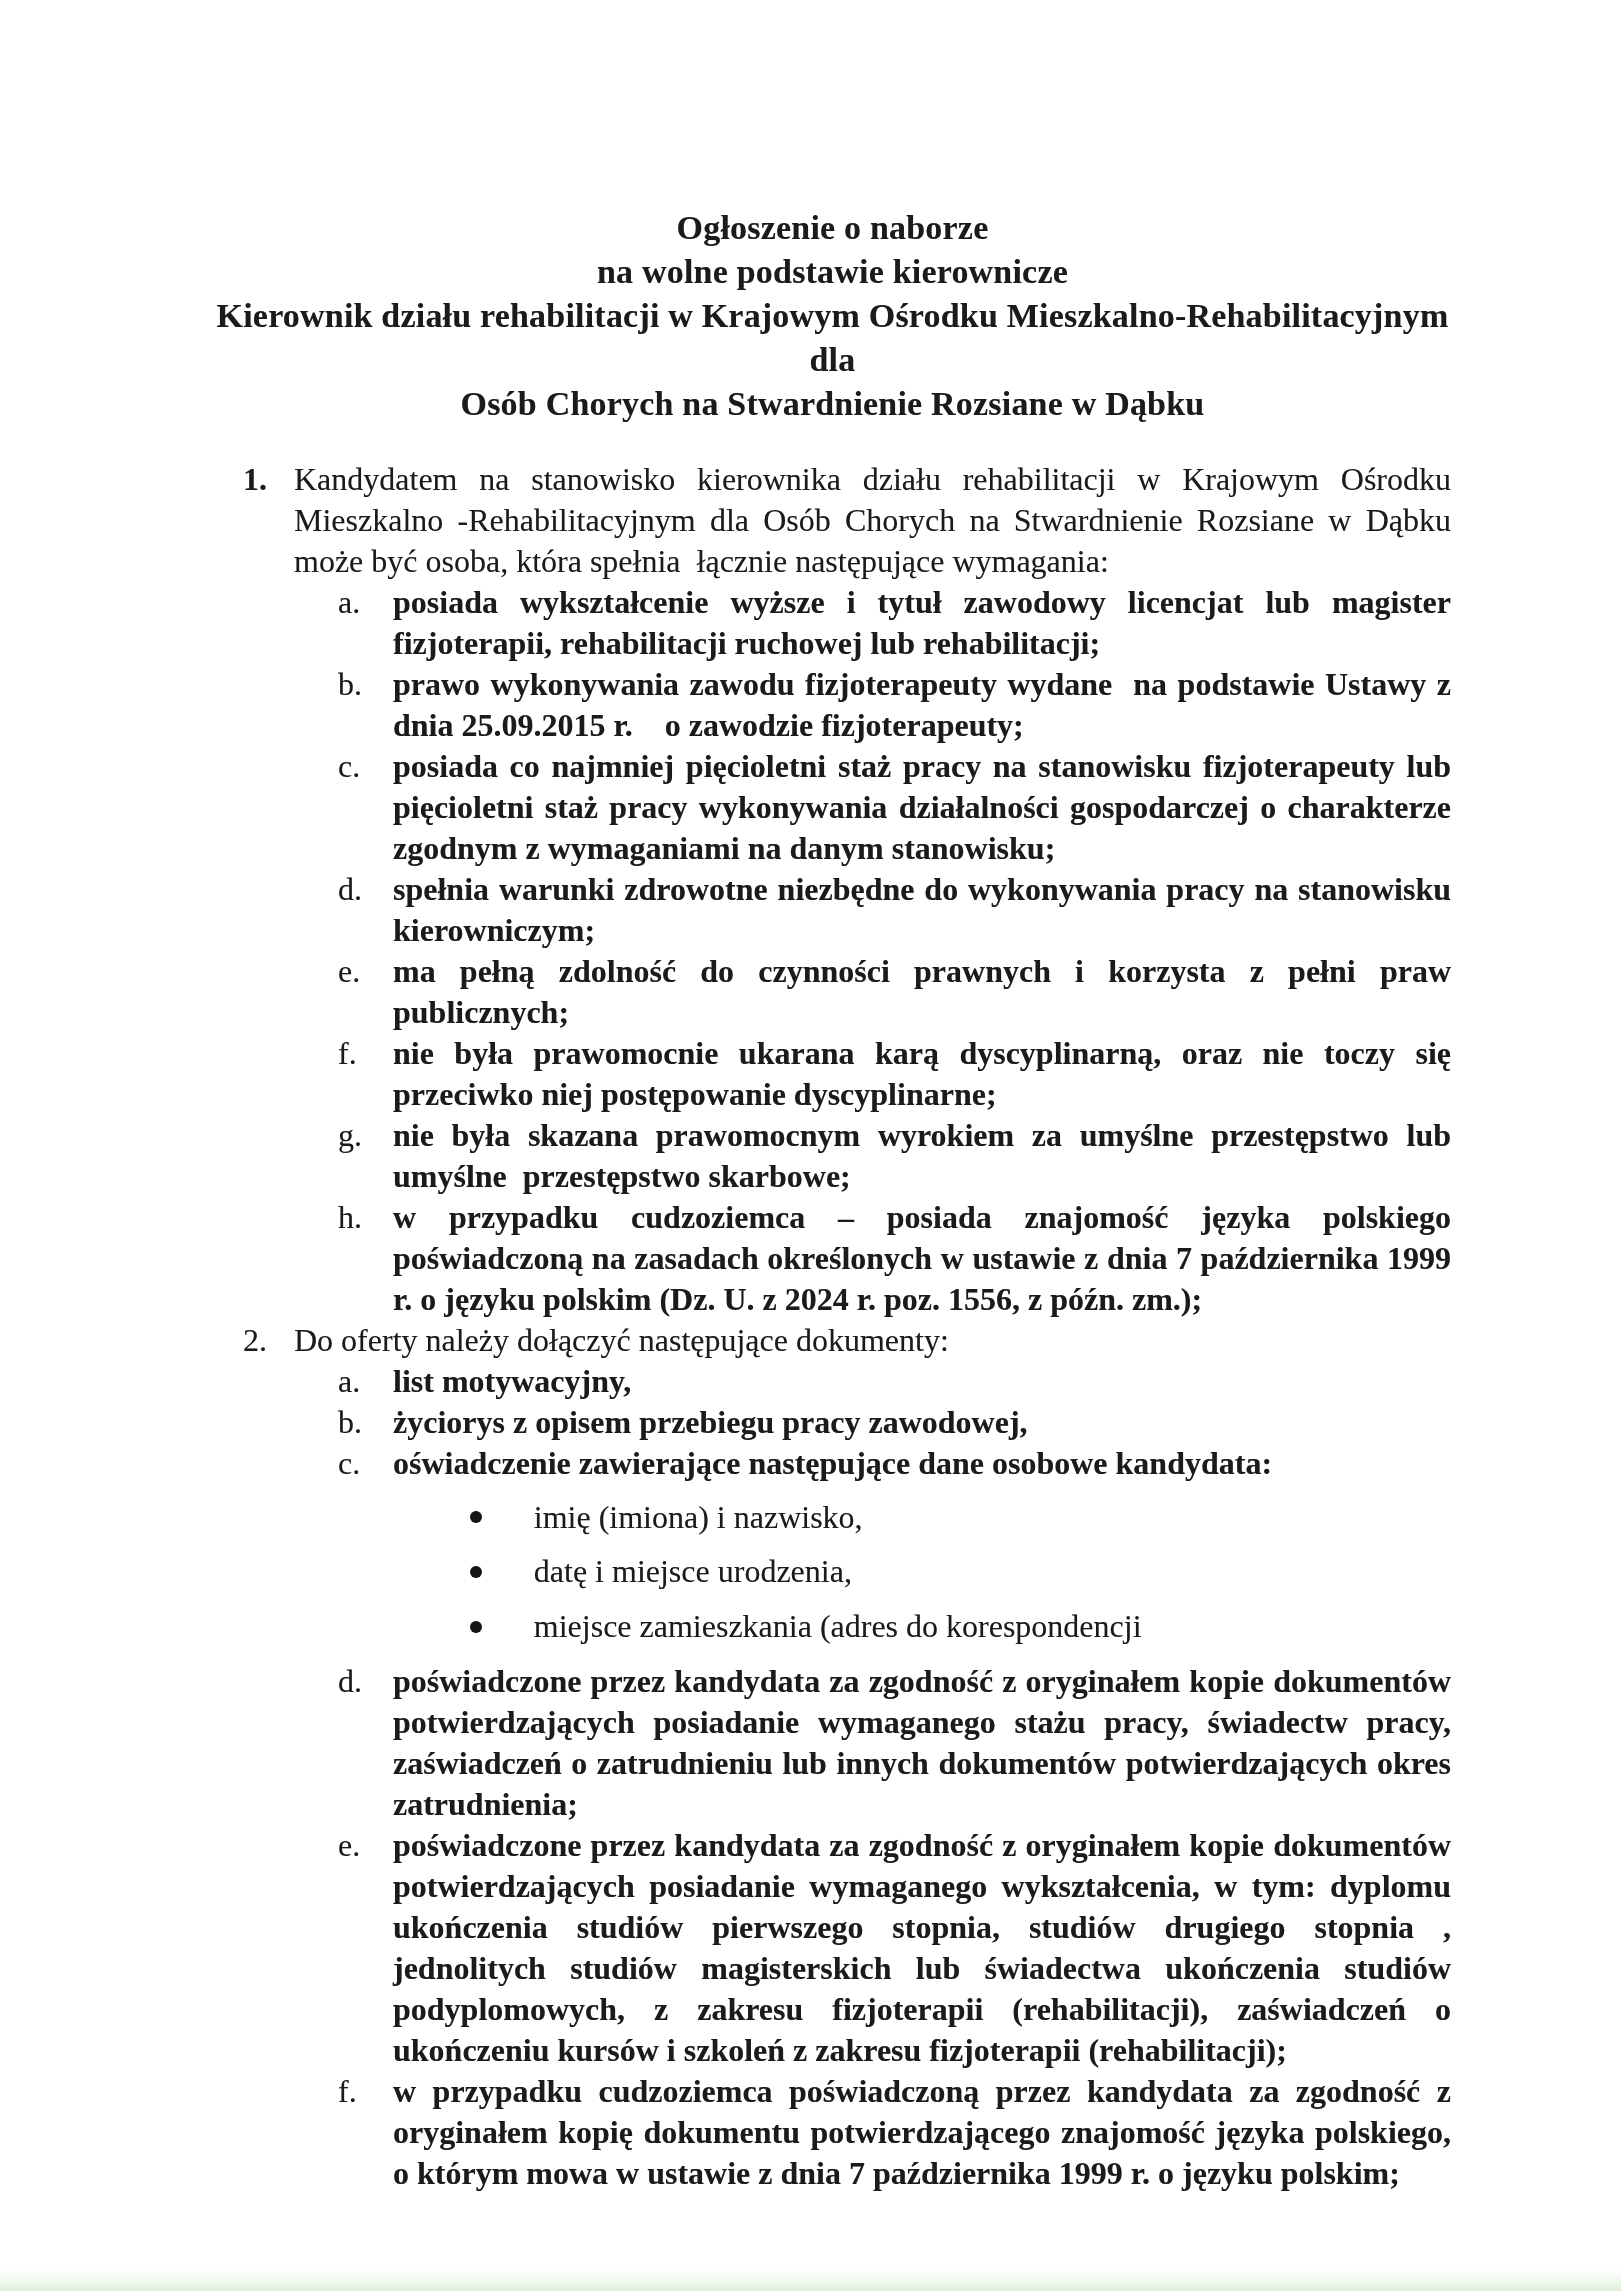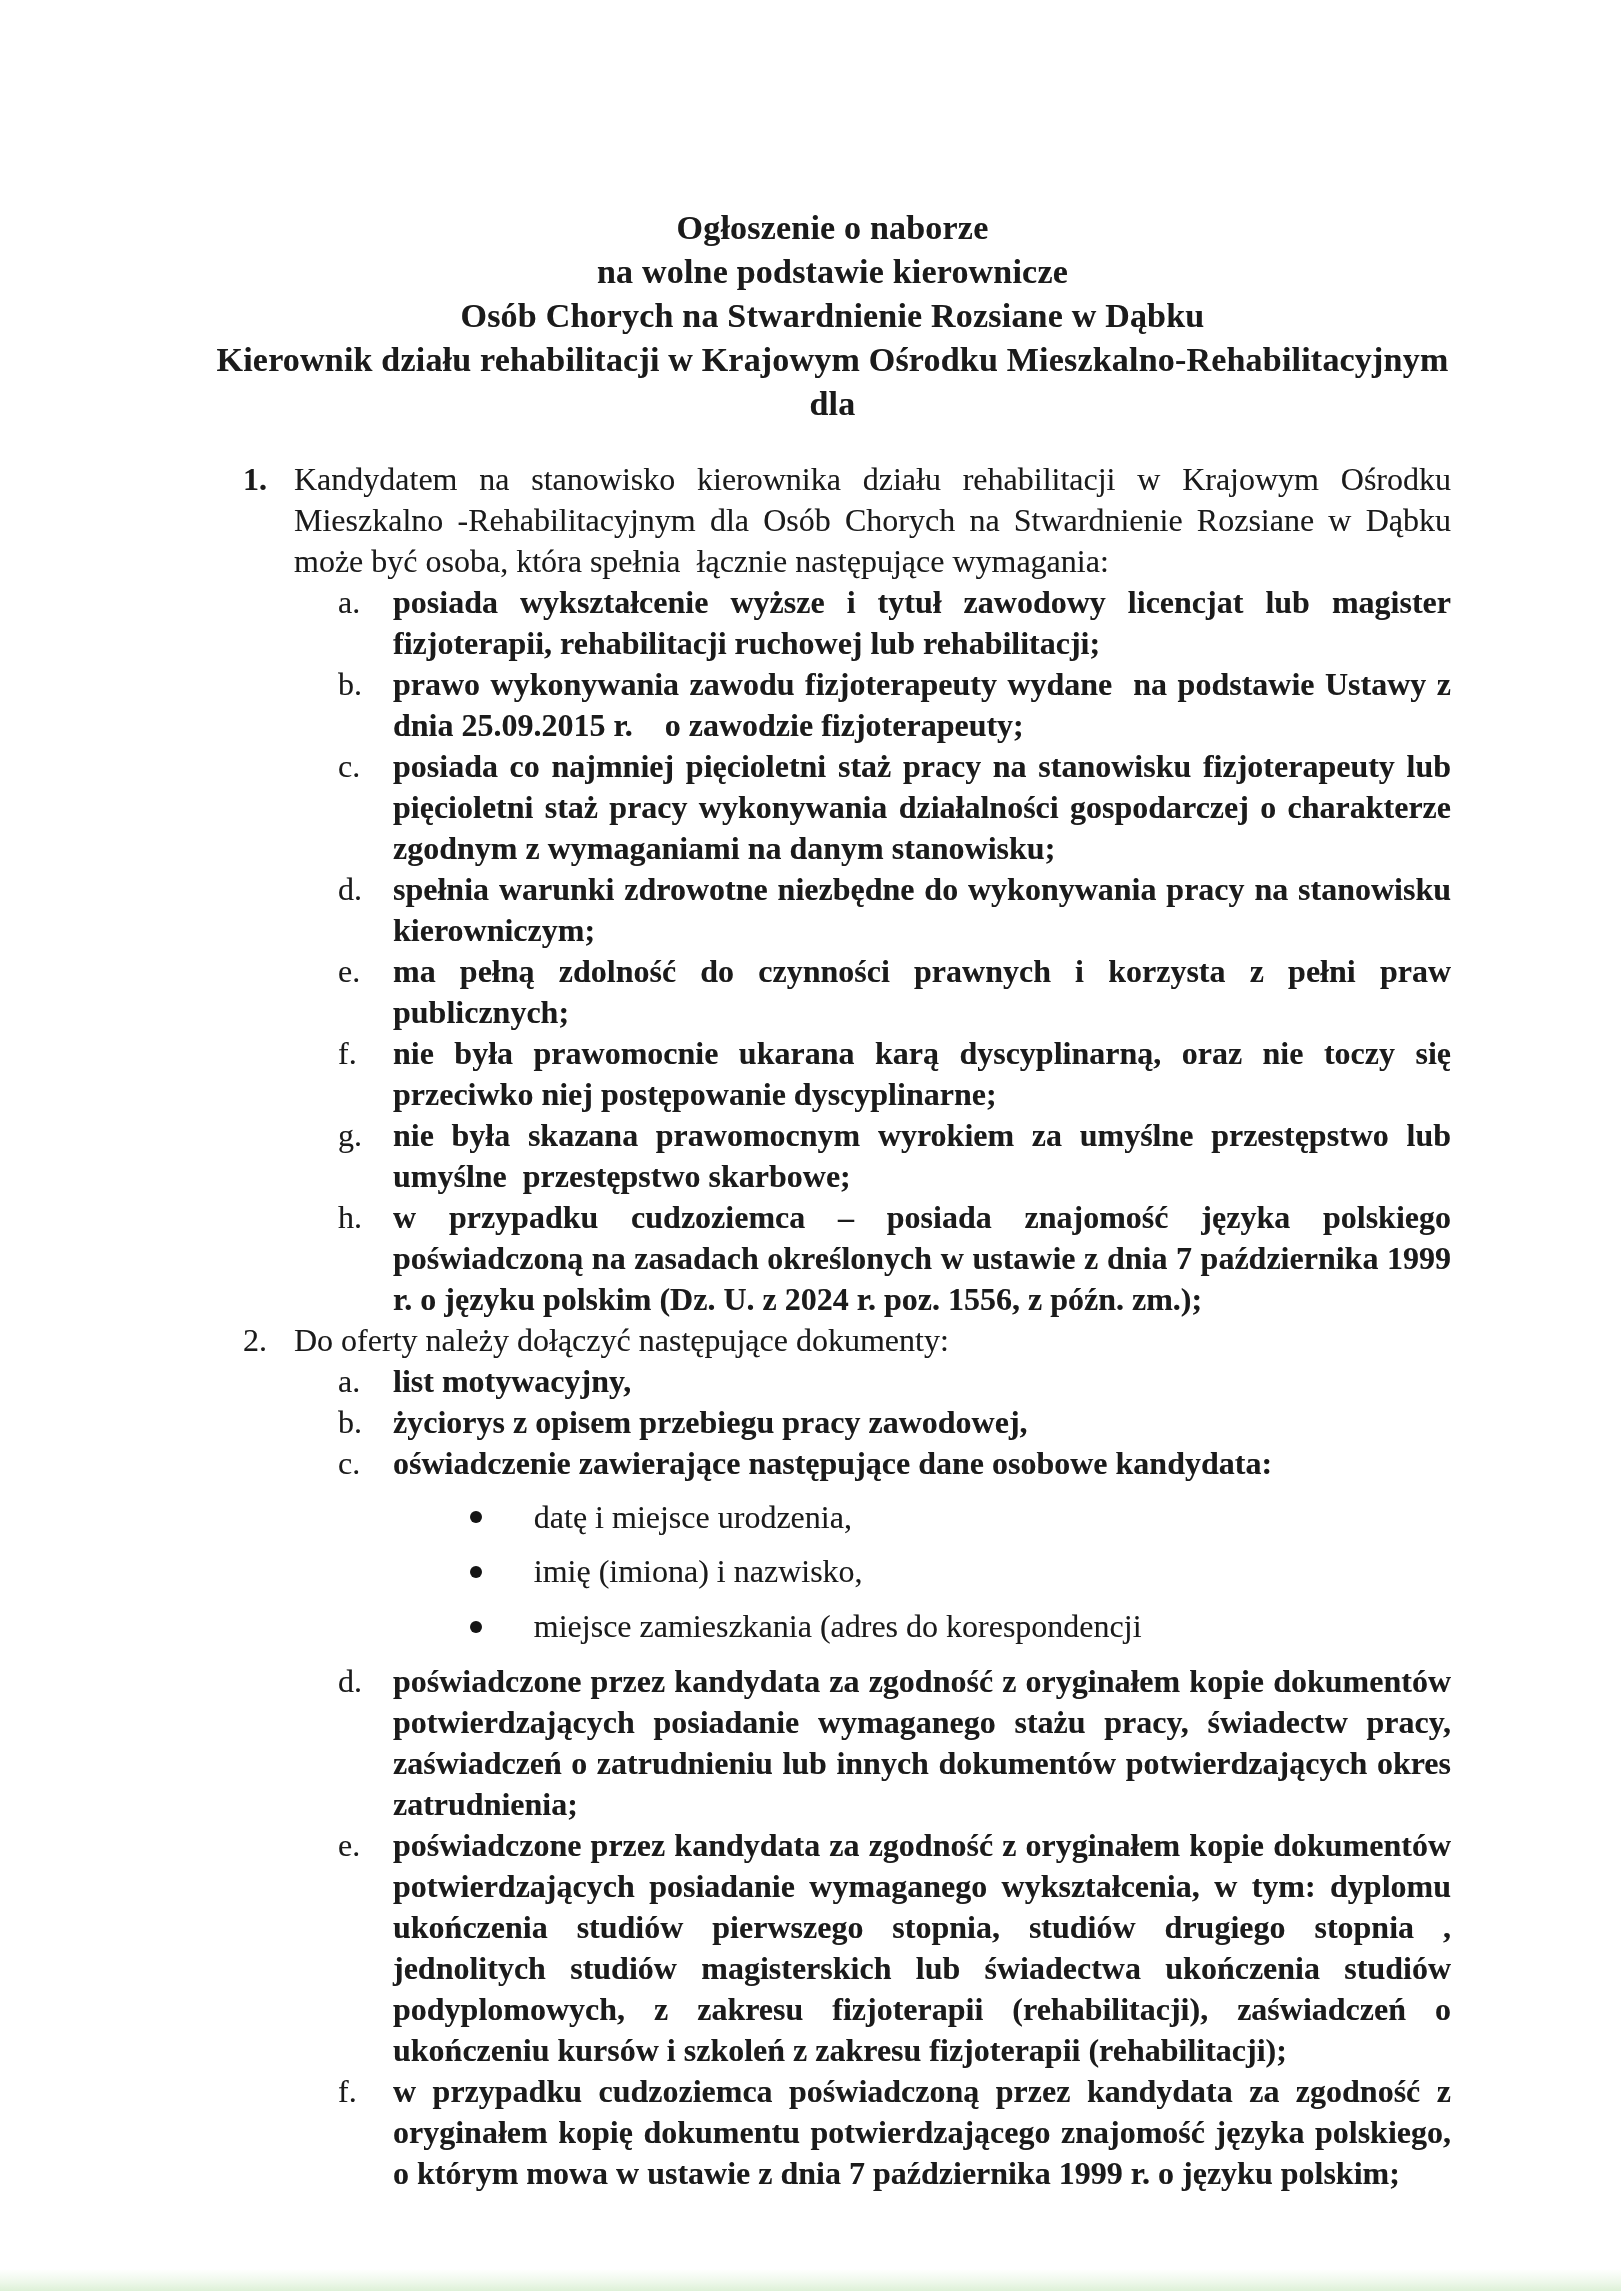--- a/index.html
+++ b/index.html
@@ -77,22 +77,22 @@
 </style>
 </head>
 <body>
 
 <div class="page">
   <div class="content">
 
     <header class="title-block">
       <div>Ogłoszenie o naborze</div>
       <div>na wolne podstawie kierownicze</div>
+      <div>Kierownik działu rehabilitacji w Krajowym Ośrodku Mieszkalno-Rehabilitacyjnym dla</div>
       <div>Osób Chorych na Stwardnienie Rozsiane w Dąbku</div>
-      <div>Kierownik działu rehabilitacji w Krajowym Ośrodku Mieszkalno-Rehabilitacyjnym dla</div>
     </header>
 
     <div class="body-text">
 
       <div class="sec">
         <div class="sec-head">
           <span class="num strong">1.</span>
           <div class="sec-par">Kandydatem na stanowisko kierownika działu rehabilitacji w Krajowym Ośrodku Mieszkalno -Rehabilitacyjnym dla Osób Chorych na Stwardnienie Rozsiane w Dąbku może być osoba, która spełnia  łącznie następujące wymagania:</div>
         </div>
 
@@ -145,25 +145,25 @@
           <div class="itext">życiorys z opisem przebiegu pracy zawodowej,</div>
         </div>
         <div class="item">
           <span class="letter">c.</span>
           <div class="itext">oświadczenie zawierające następujące dane osobowe kandydata:</div>
         </div>
 
         <div class="bullets">
           <div class="bullet-row">
             <span class="dot"></span>
-            <div class="btext">datę i miejsce urodzenia,</div>
+            <div class="btext">imię (imiona) i nazwisko,</div>
           </div>
           <div class="bullet-row">
             <span class="dot"></span>
-            <div class="btext">imię (imiona) i nazwisko,</div>
+            <div class="btext">datę i miejsce urodzenia,</div>
           </div>
           <div class="bullet-row">
             <span class="dot"></span>
             <div class="btext">miejsce zamieszkania (adres do korespondencji</div>
           </div>
         </div>
 
         <div class="item">
           <span class="letter">d.</span>
           <div class="itext">poświadczone przez kandydata za zgodność z oryginałem kopie dokumentów potwierdzających posiadanie wymaganego stażu pracy, świadectw pracy, zaświadczeń o zatrudnieniu lub innych dokumentów potwierdzających okres zatrudnienia;</div>

